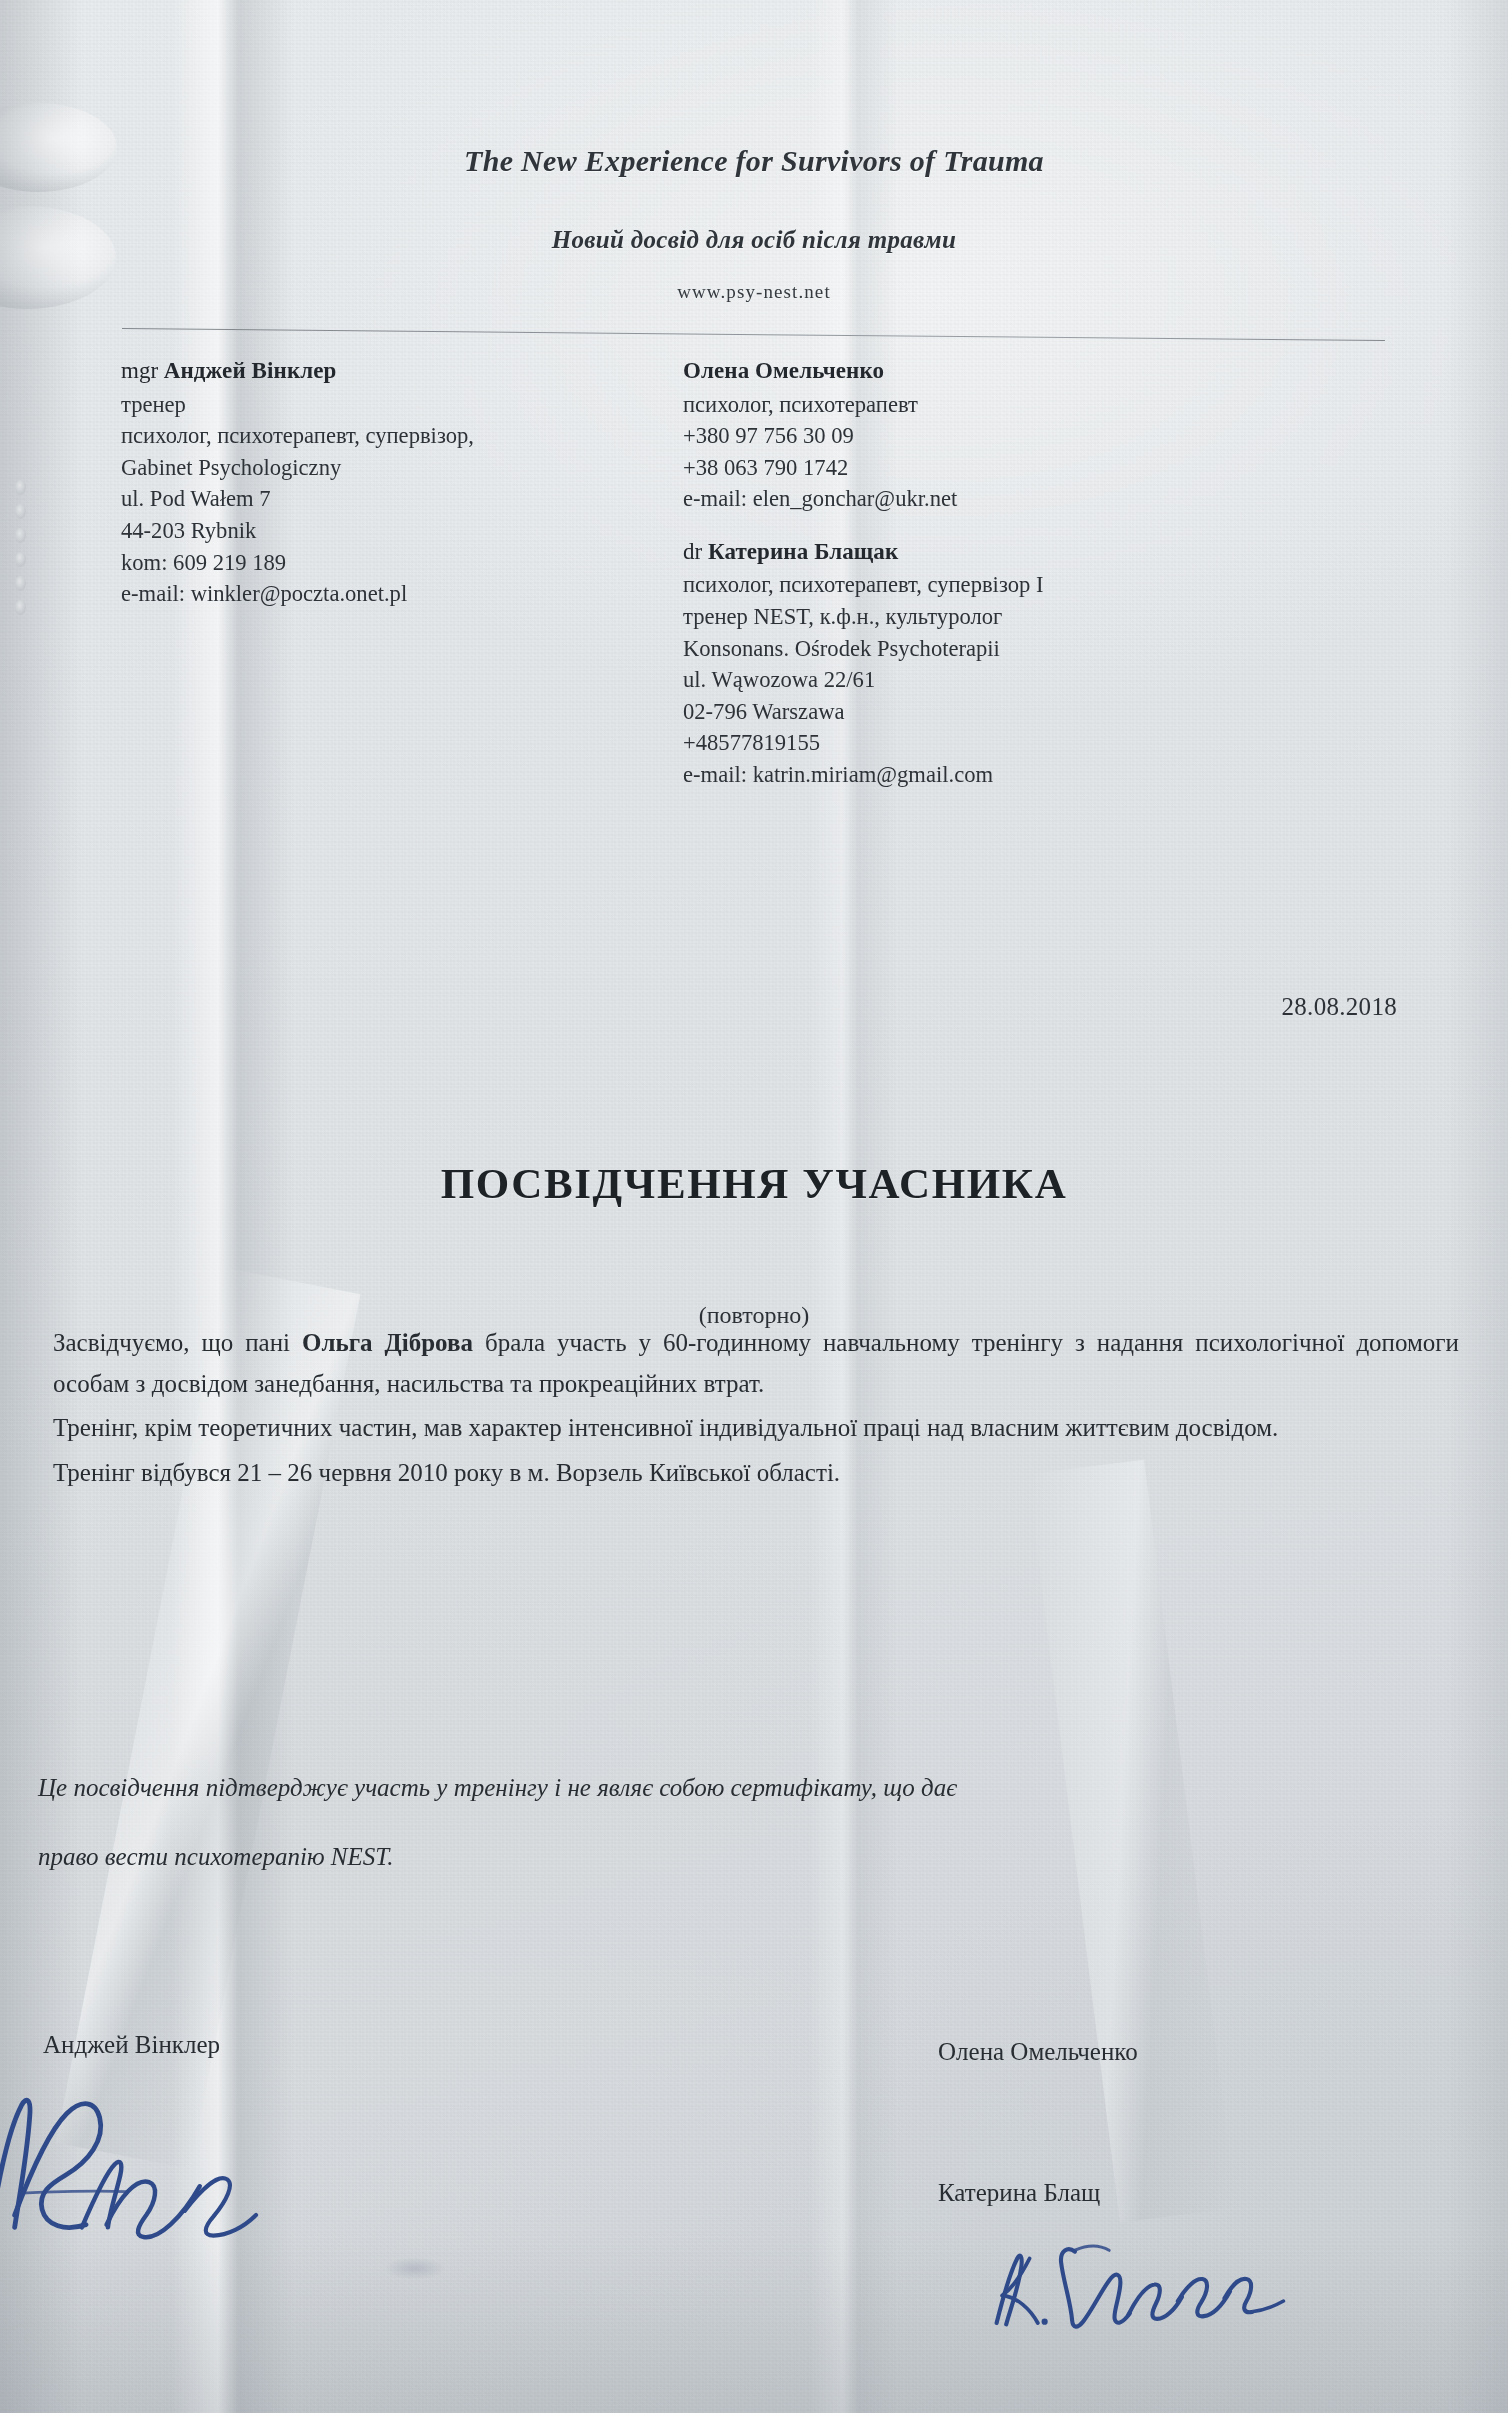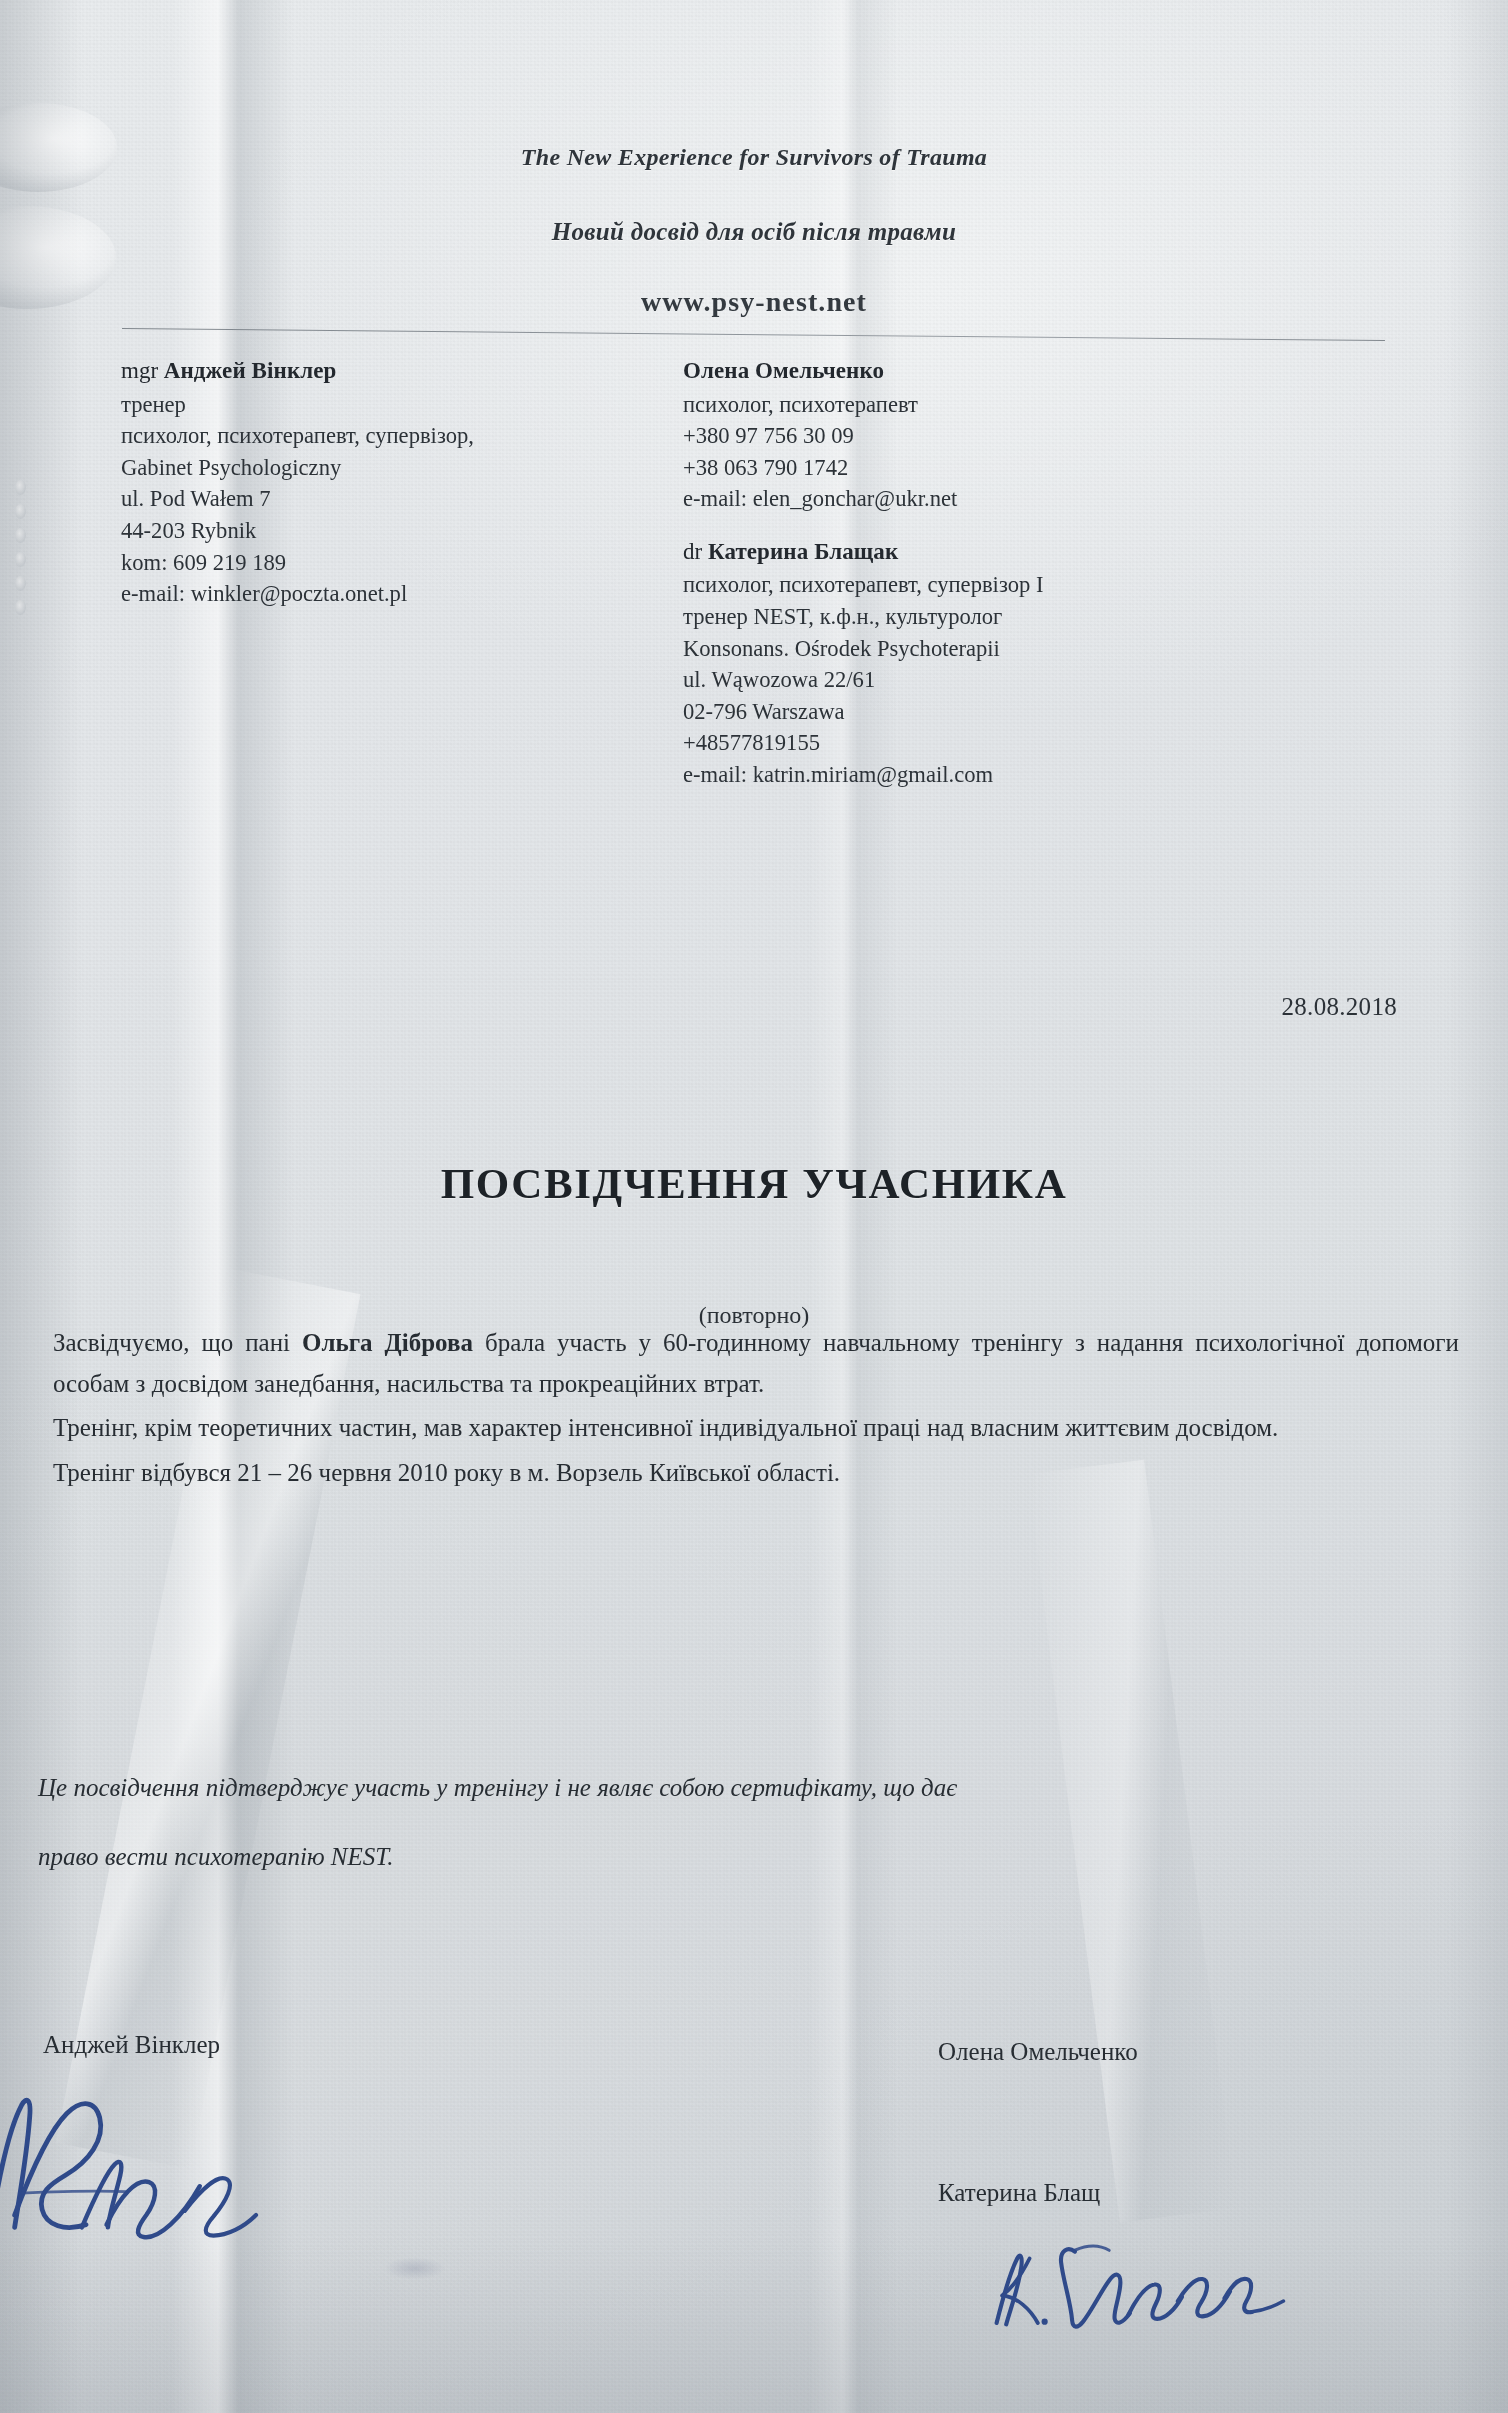--- a/index.html
+++ b/index.html
@@ -102,26 +102,26 @@
     text-align: center;
     margin-top: 143px;
   }
   .hdr-en, .hdr-uk {
     font-style: italic;
     font-weight: bold;
     letter-spacing: 0.3px;
     color: #2f353b;
     text-shadow: 0 0.7px 0.7px rgba(255,255,255,.6);
   }
-  .hdr-en { font-size: 24px; line-height: 1.22; }
+  .hdr-en { font-size: 30px; line-height: 1.22; }
   .hdr-uk { font-size: 25px; line-height: 1.26; margin-top: 44px; }
   .hdr-site {
-    margin-top: 38px;
-    font-size: 28px;
-    font-weight: bold;
+    margin-top: 26px;
+    font-size: 19px;
+    font-weight: normal;
     letter-spacing: 1.1px;
     color: #343a40;
   }
 
   .rule {
     position: absolute;
     left: 122px;
     top: 328px;
     width: 1263px;
     height: 1.4px;

